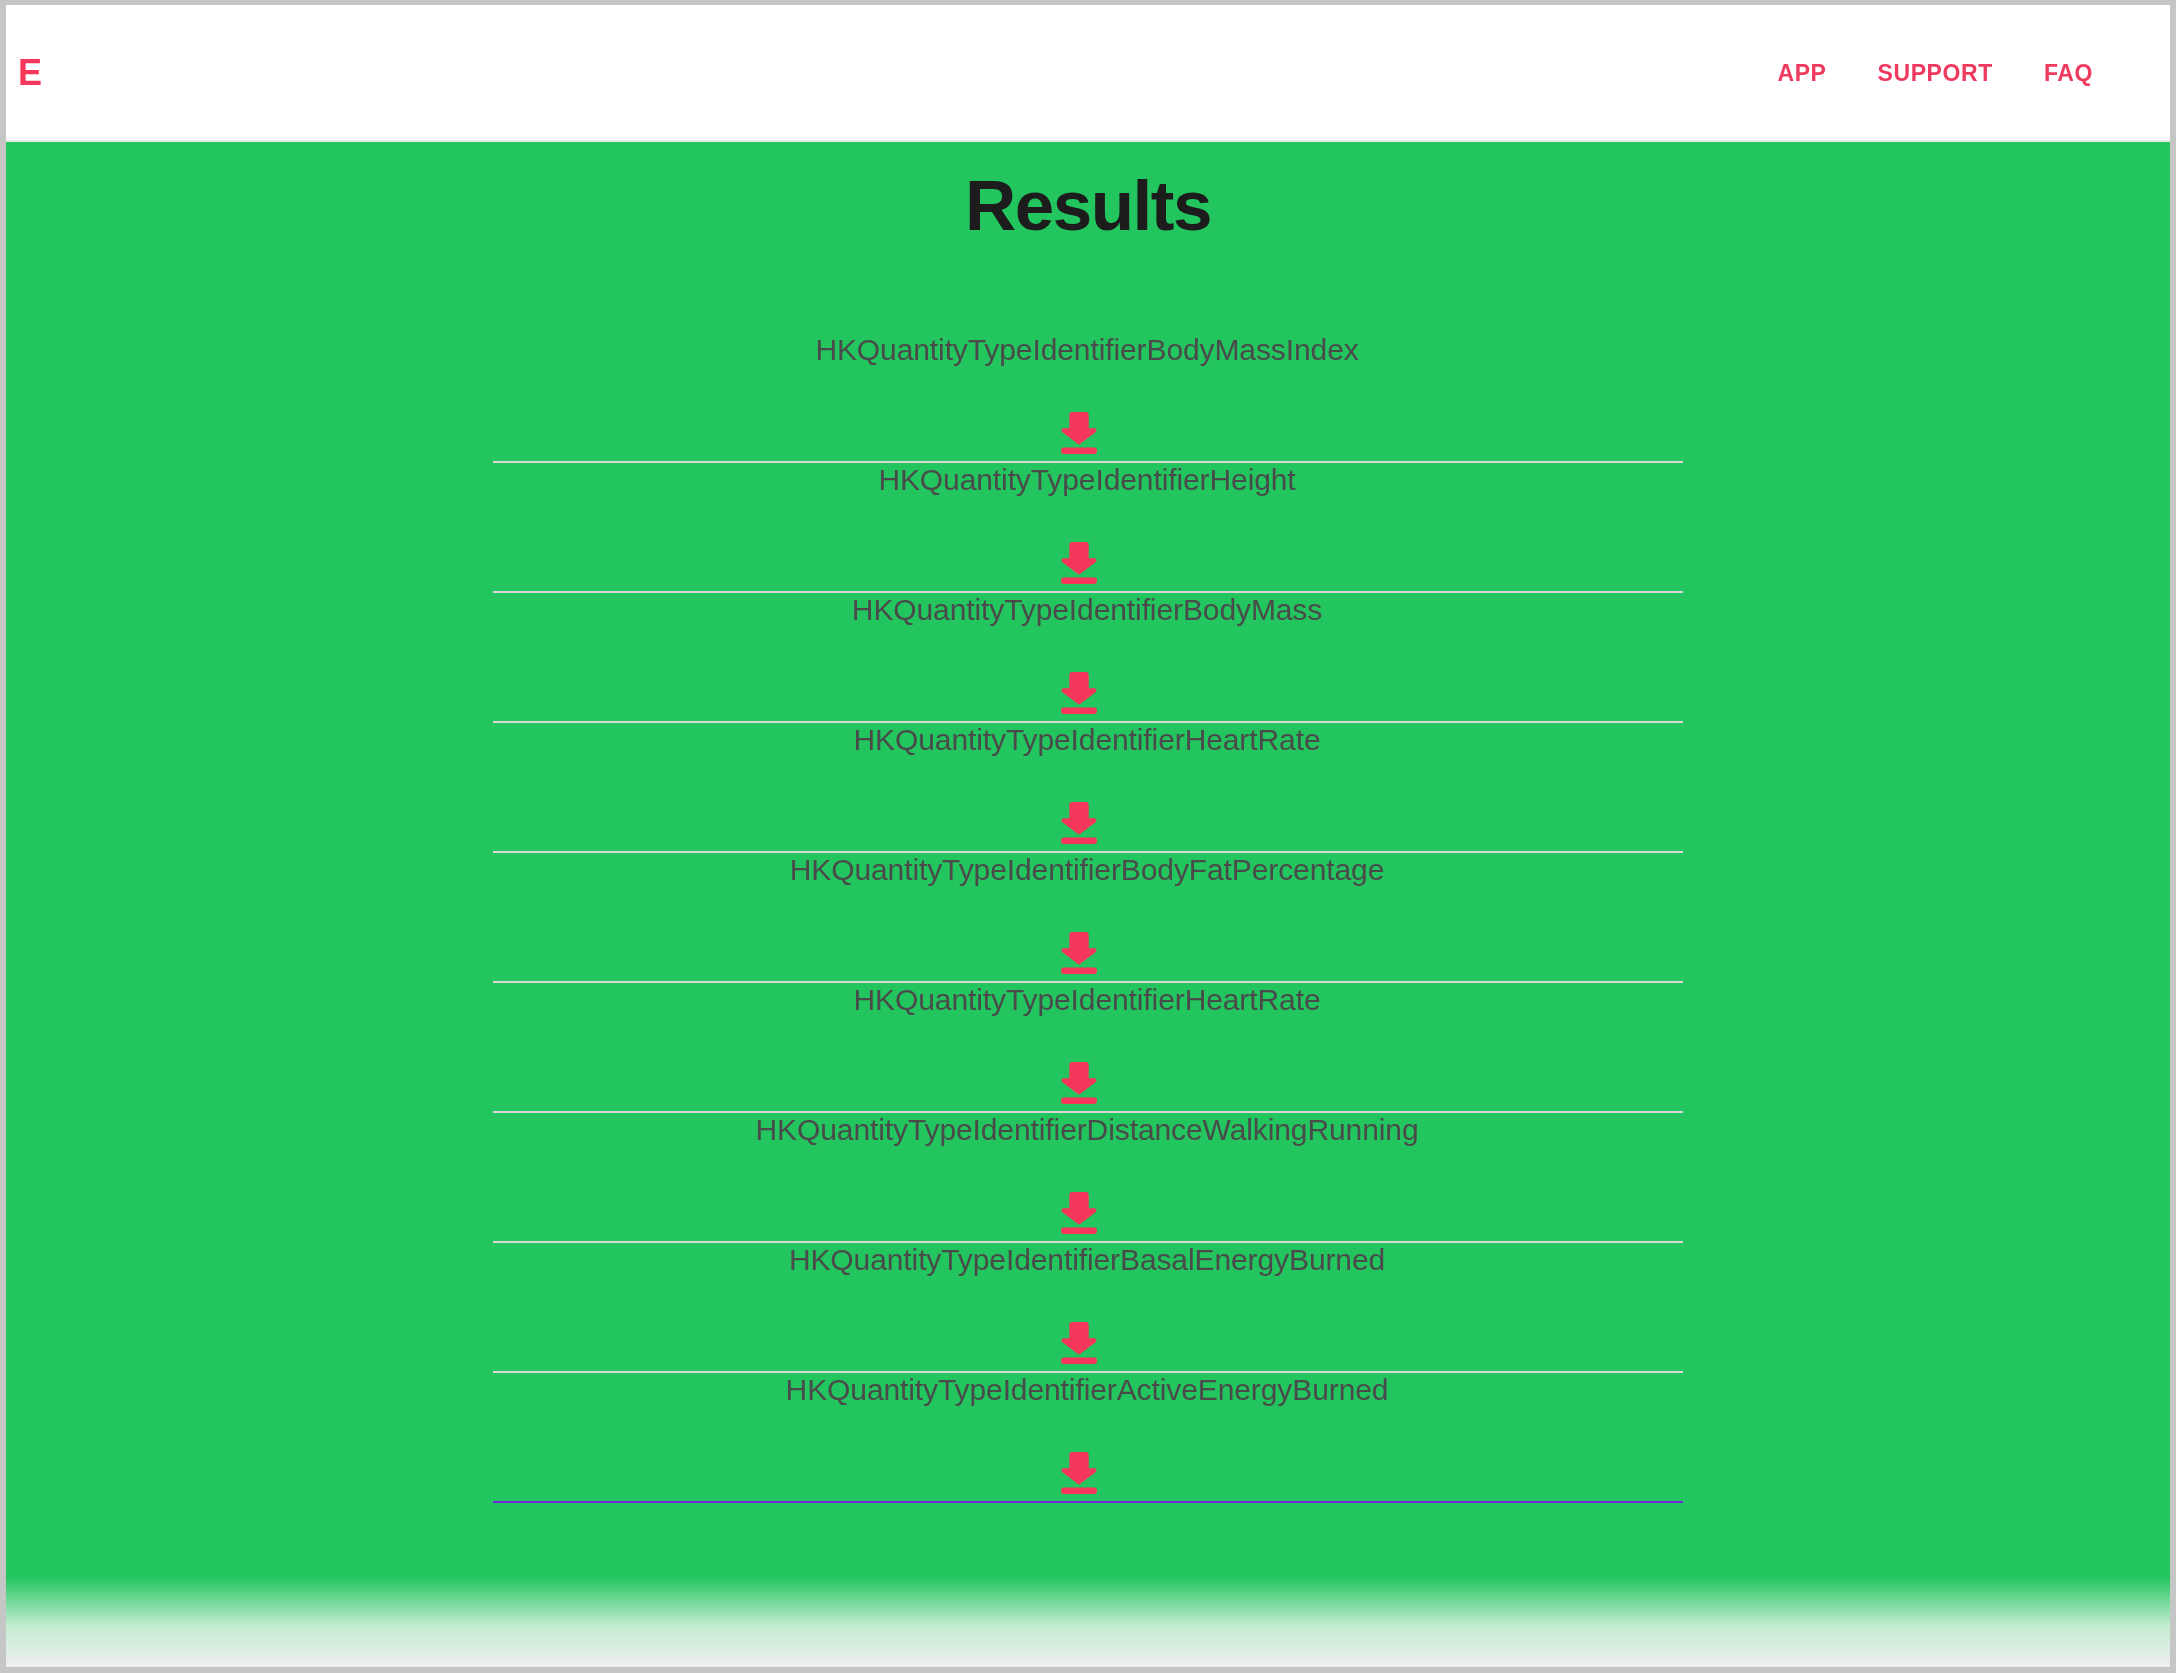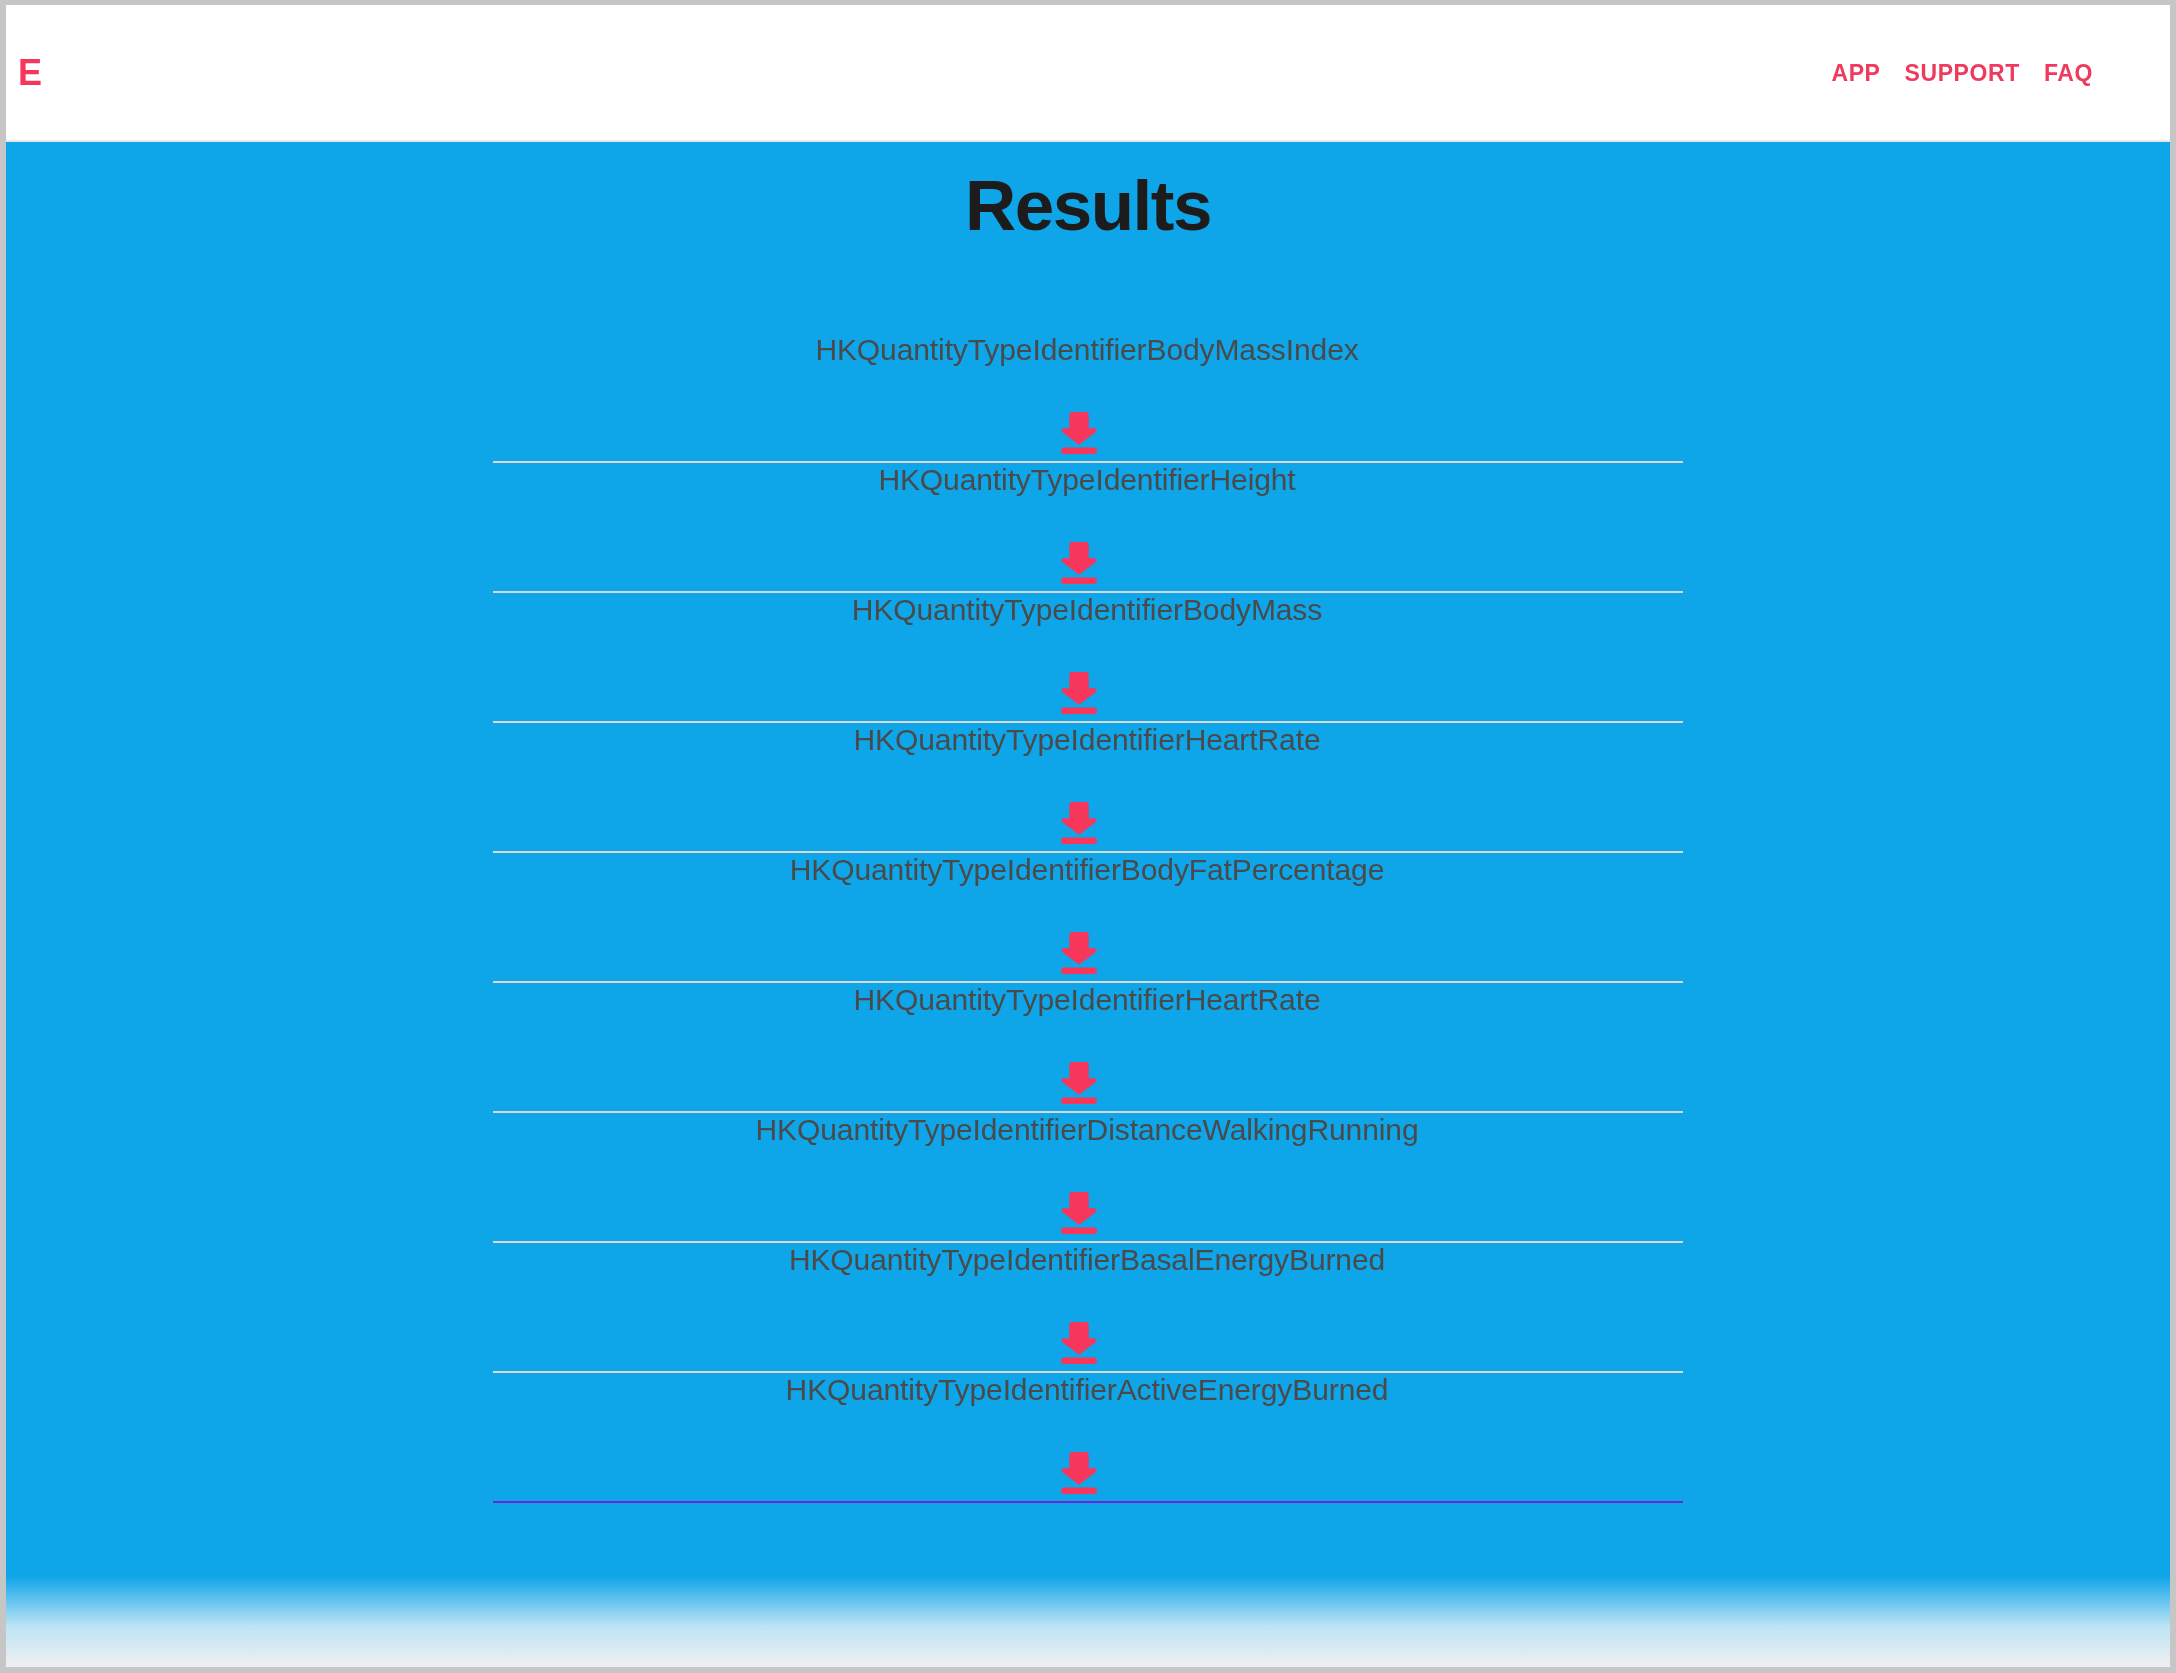--- a/index.html
+++ b/index.html
@@ -52,38 +52,38 @@
     user-select: none;
   }
 
   #main-nav {
     position: absolute;
     right: 77px;
     top: 50%;
     transform: translateY(-50%);
     display: flex;
     align-items: center;
-    gap: 24px;
+    gap: 51px;
   }
 
   .nav-link {
     font-size: 23px;
     font-weight: 700;
     letter-spacing: 0.6px;
     color: #ee3a5e;
     text-decoration: none;
     white-space: nowrap;
     cursor: pointer;
   }
 
   
   #content-area {
     position: relative;
     height: calc(100% - 137px);
-    background: #0ea5e9;
+    background: #22c55e;
     overflow: hidden;
   }
 
   #page-title {
     text-align: center;
     font-size: 71px;
     font-weight: 800;
     letter-spacing: -1.5px;
     color: #1c1c1c;
     margin-top: 22px;

